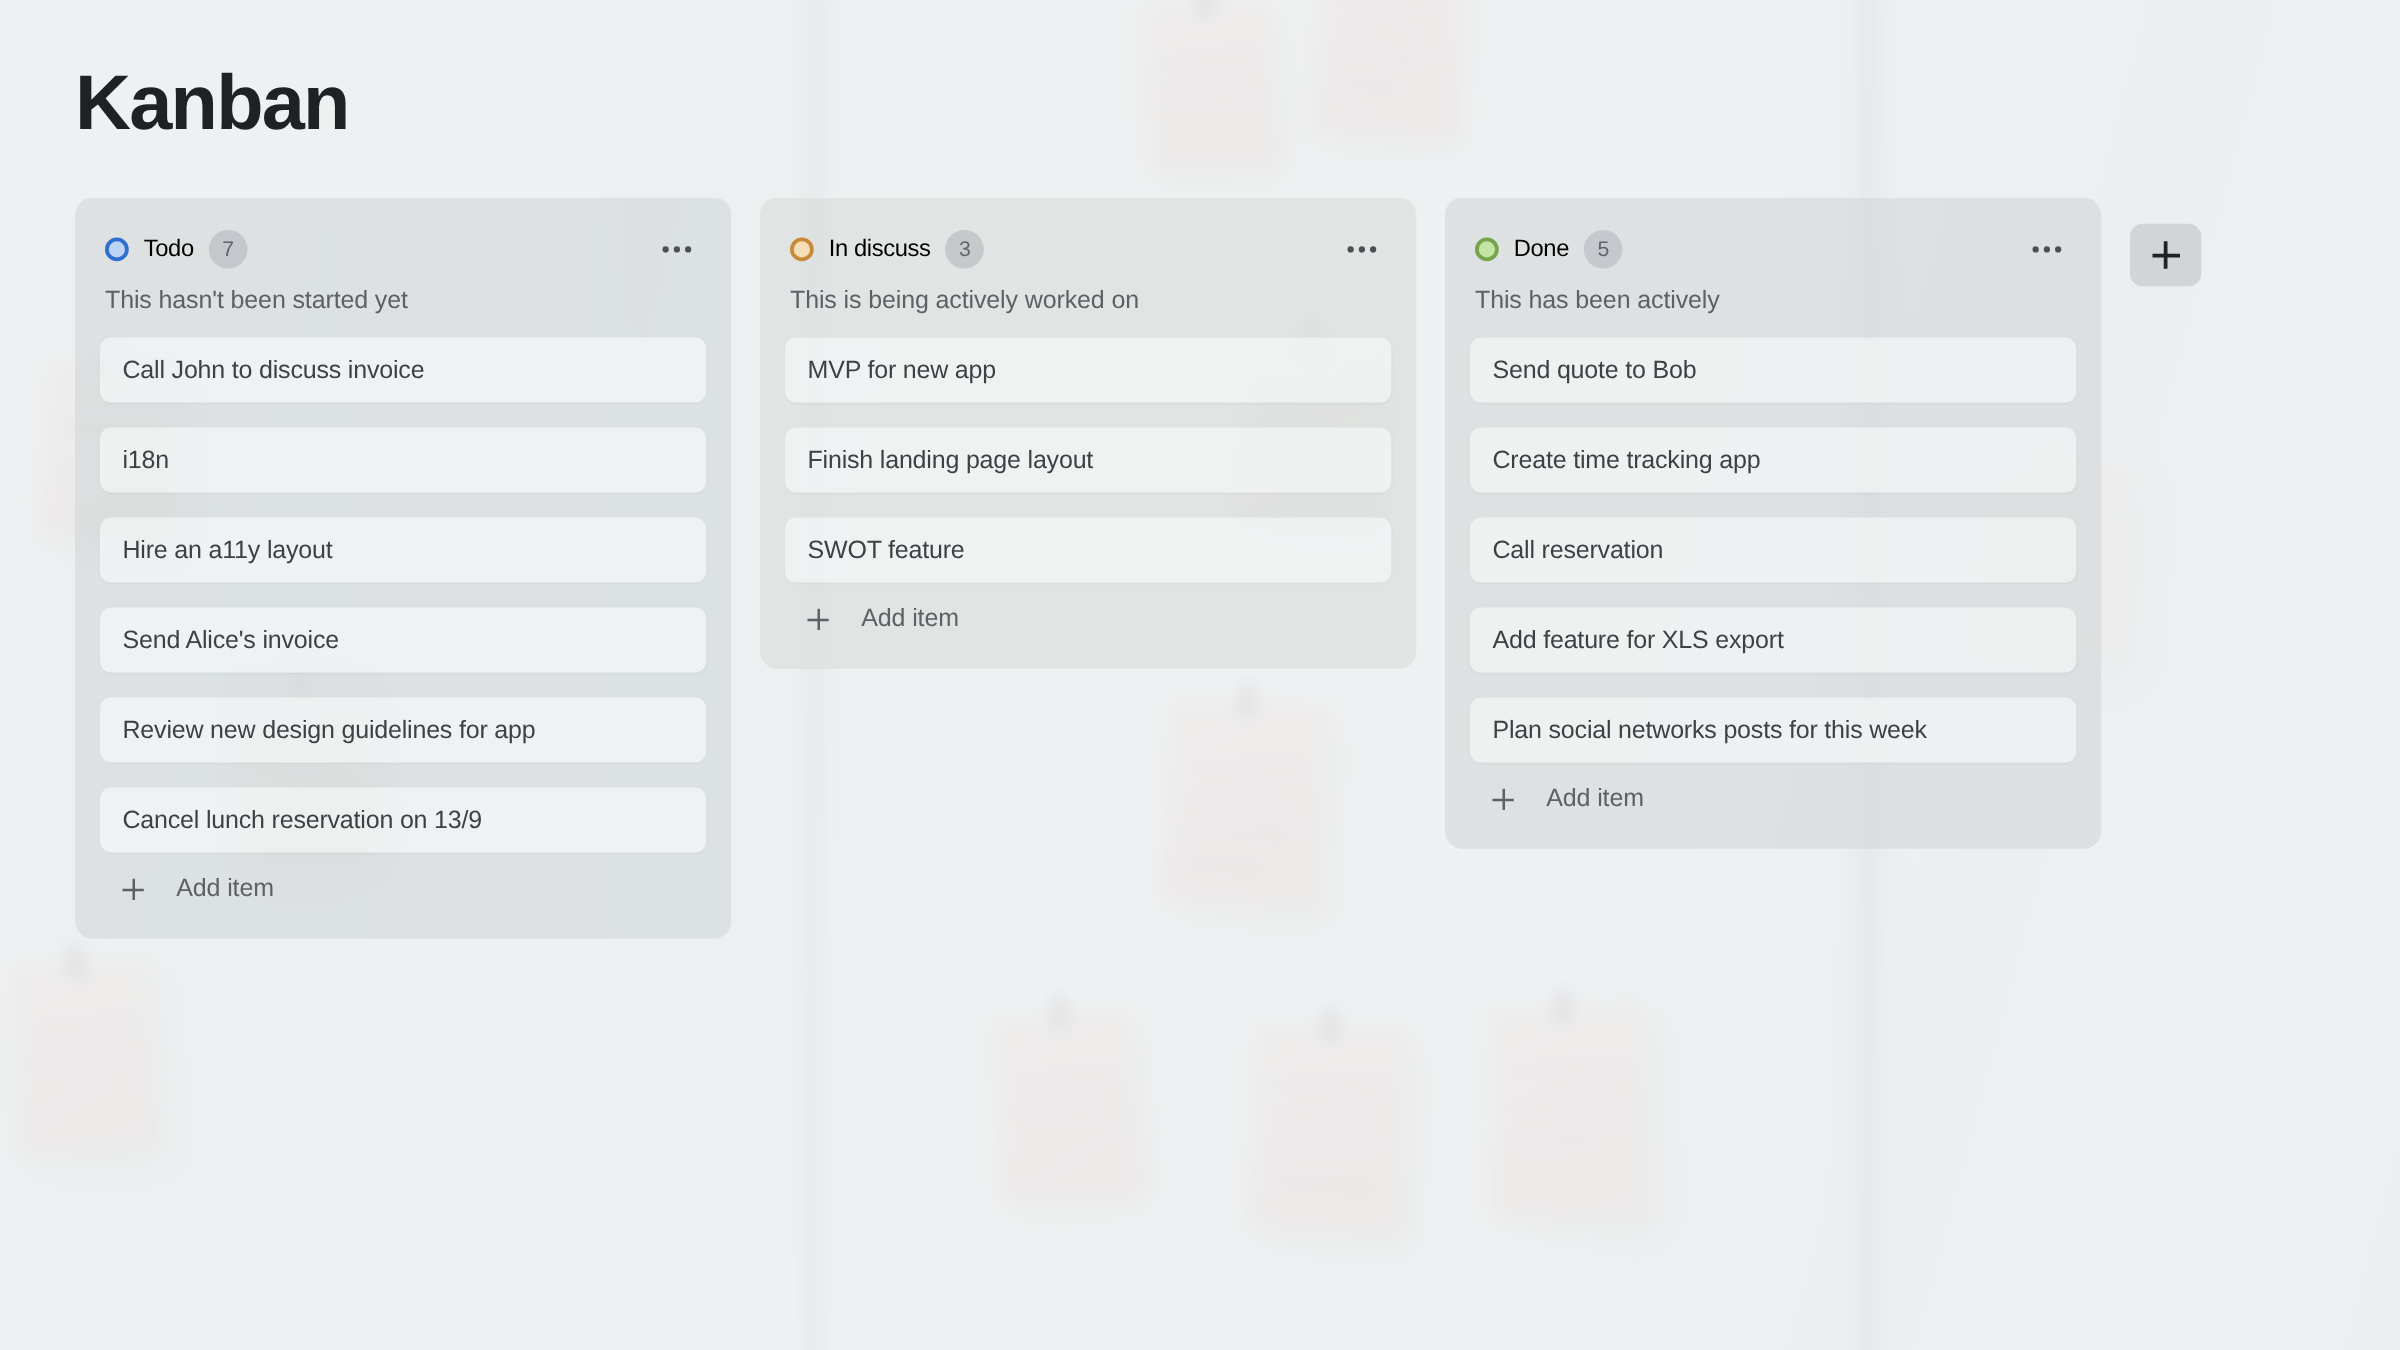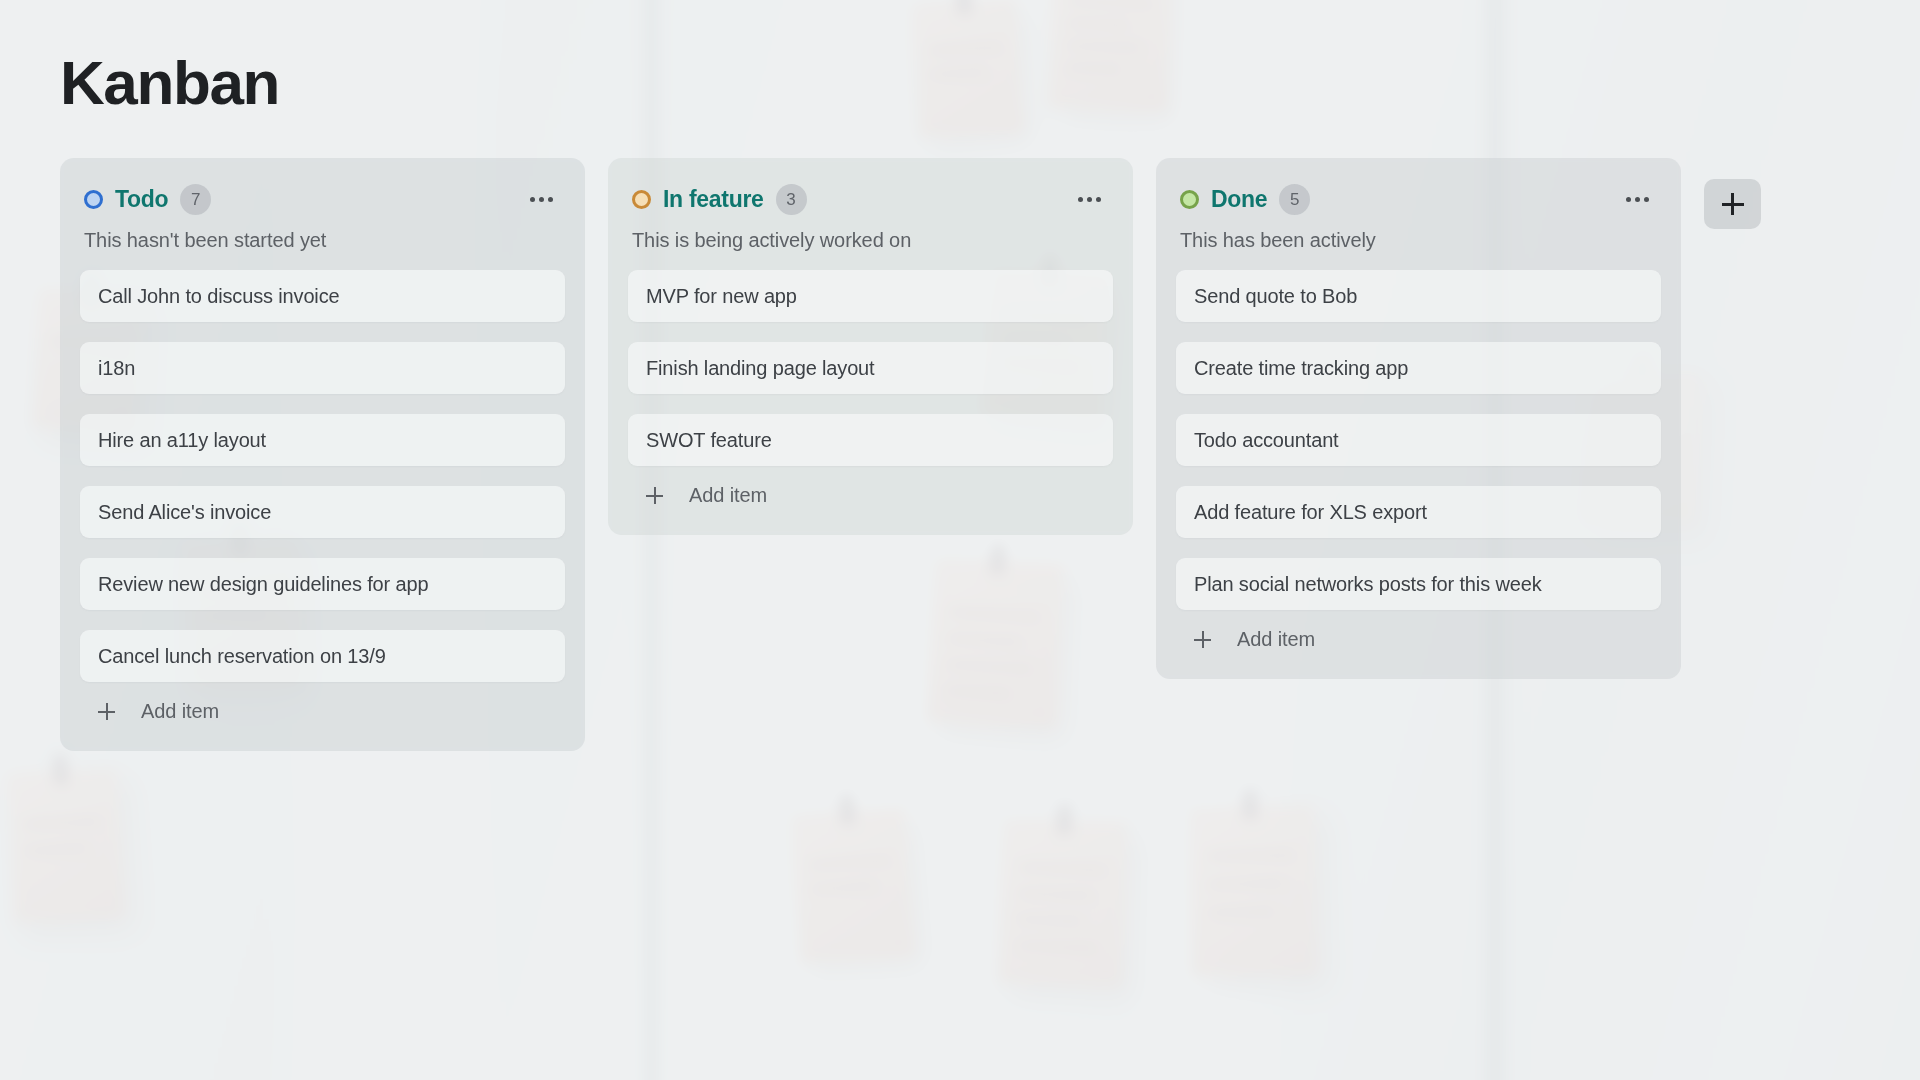--- a/index.html
+++ b/index.html
@@ -134,23 +134,23 @@
     border-radius: 50%;
     border: 3px solid currentColor;
     flex: 0 0 auto;
     background: rgba(255,255,255,0.45);
   }
   .status-dot.blue   { color: #2f6fd0; background: #bdd4f2; }
   .status-dot.orange { color: #c98a38; background: #f6dfb7; }
   .status-dot.green  { color: #77a34a; background: #c4e6a4; }
 
   .col-title {
-    font-size: 23px;
-    font-weight: 700;
-    color: #0f766e;
+    font-size: 19px;
+    font-weight: 400;
+    color: #000000;
     letter-spacing: -0.3px;
     white-space: nowrap;
   }
 
   .col-count {
     min-width: 31px;
     height: 31px;
     padding: 0 9px;
     border-radius: 16px;
     background: rgba(186,190,194,0.72);
@@ -340,21 +340,21 @@
       </div>
       <div class="add-item">
         <span class="plus-glyph"></span>
         <span>Add item</span>
       </div>
     </section>
 
     <section class="column glass-light">
       <header class="col-header">
         <span class="status-dot orange"></span>
-        <span class="col-title">In feature</span>
+        <span class="col-title">In discuss</span>
         <span class="col-count">3</span>
         <span class="col-menu">
           <i></i>
           <i></i>
           <i></i>
         </span>
       </header>
       <p class="col-subtitle">This is being actively worked on</p>
       <div class="cards">
         <div class="card">MVP for new app</div>
@@ -375,21 +375,21 @@
         <span class="col-menu">
           <i></i>
           <i></i>
           <i></i>
         </span>
       </header>
       <p class="col-subtitle">This has been actively</p>
       <div class="cards">
         <div class="card">Send quote to Bob</div>
         <div class="card">Create time tracking app</div>
-        <div class="card">Todo accountant</div>
+        <div class="card">Call reservation</div>
         <div class="card">Add feature for XLS export</div>
         <div class="card">Plan social networks posts for this week</div>
       </div>
       <div class="add-item">
         <span class="plus-glyph"></span>
         <span>Add item</span>
       </div>
     </section>
 
     <div id="add-column-btn">

